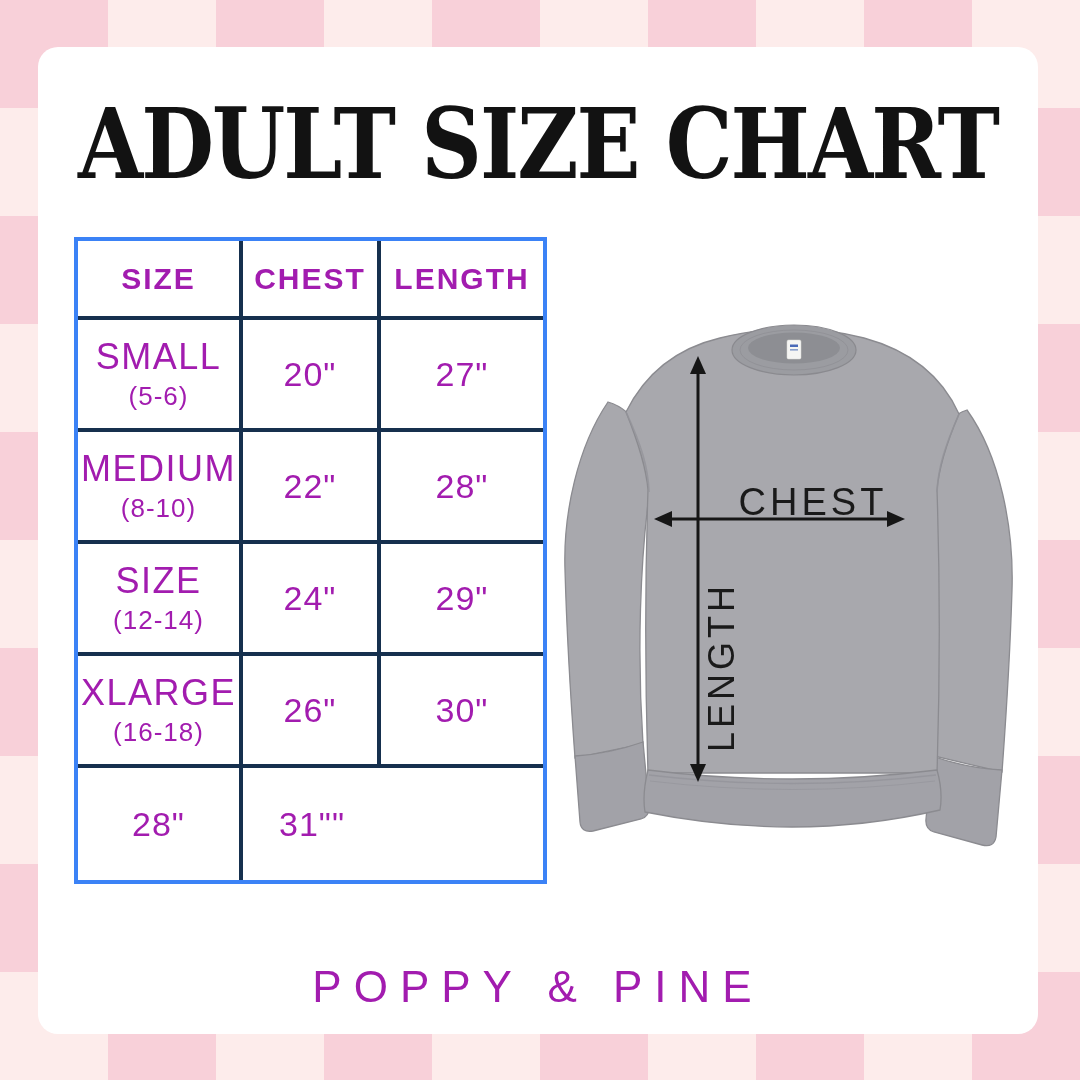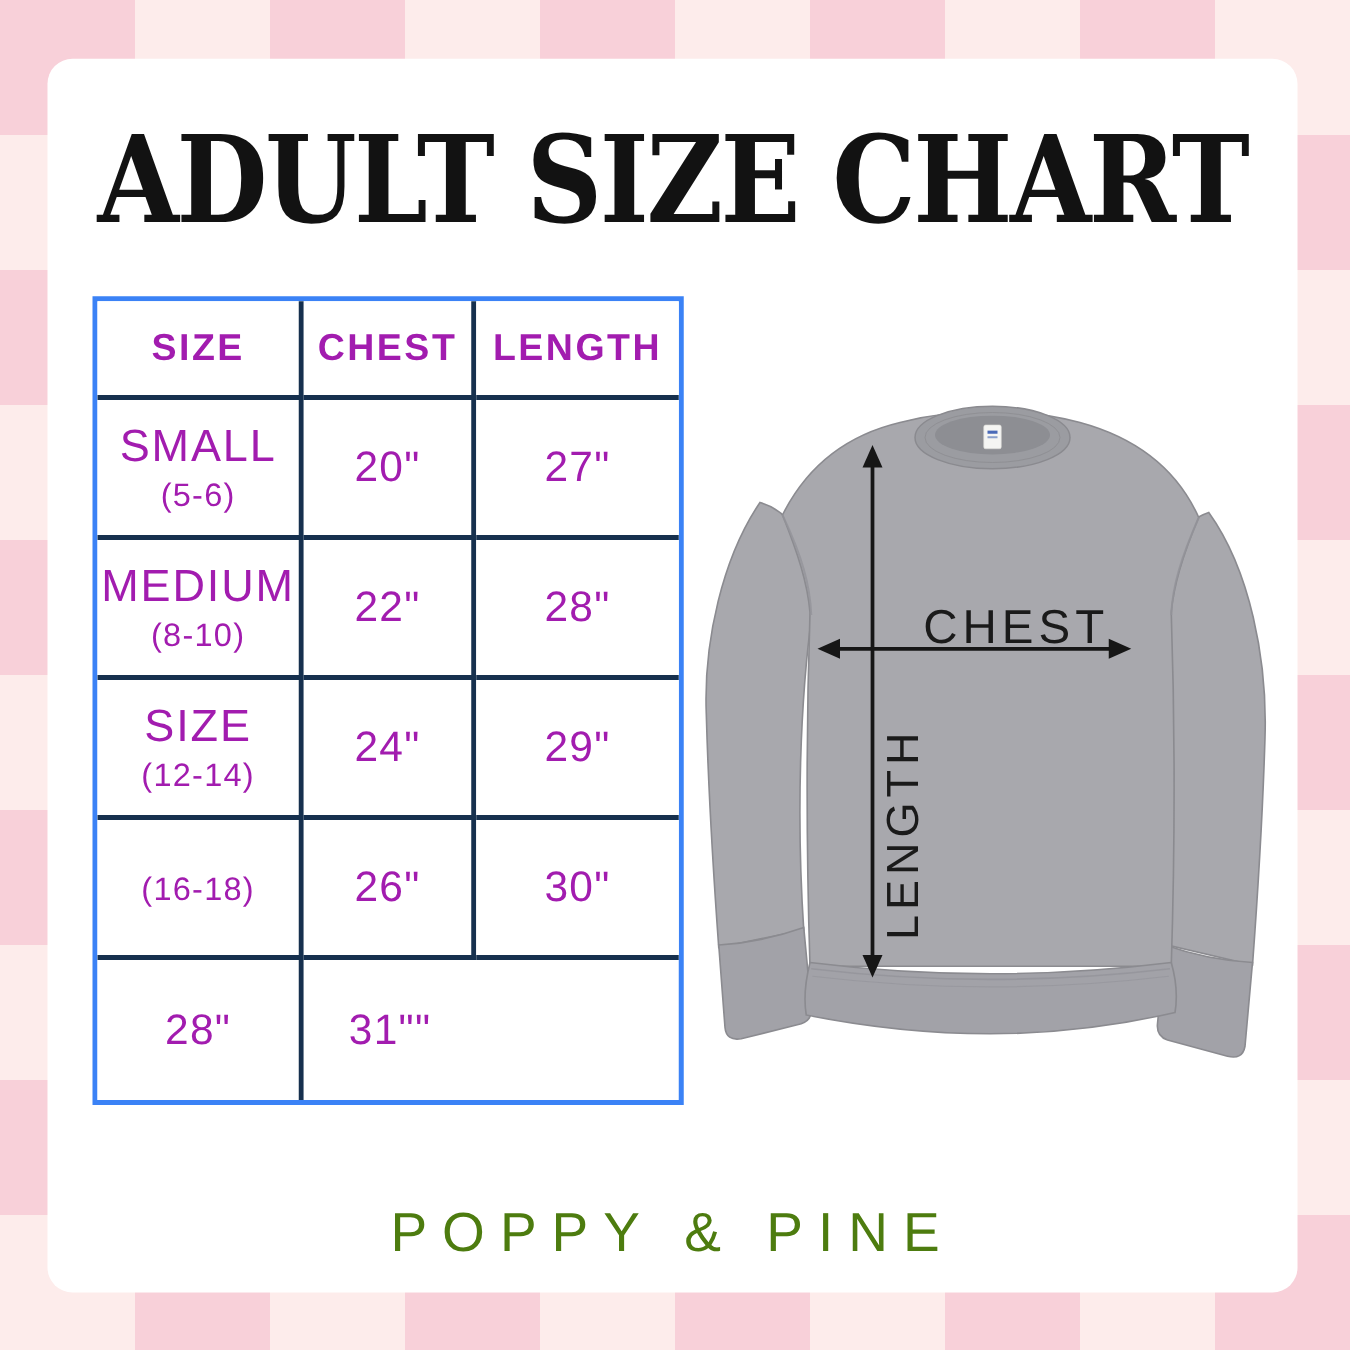--- a/index.html
+++ b/index.html
@@ -67,21 +67,21 @@
   
   .footnote{
     position:absolute;left:0;right:0;top:858px;
     text-align:center;
     font-size:32px;letter-spacing:0.5px;color:#161616;
     white-space:nowrap;
   }
   .brand{
     position:absolute;left:0;right:0;top:915px;
     text-align:center;
-    font-size:44px;letter-spacing:12px;color:#4d7c0f;
+    font-size:44px;letter-spacing:12px;color:#a21caf;
     white-space:nowrap;
   }
 </style>
 </head>
 <body>
 
 <div class="page">
   <div class="card">
 
     <div class="title">ADULT SIZE CHART</div>
@@ -119,20 +119,21 @@
         <span class="size-range">(12-14)</span>
       </div>
       <div class="cell c2 rb">
           <span class="val">24"</span>
         </div>
       <div class="cell c3 rb">
           <span class="val">29"</span>
         </div>
 
       <div class="cell c1 rb">
+        <span class="size-name">XLARGE</span>
         <span class="size-range">(16-18)</span>
       </div>
       <div class="cell c2 rb">
           <span class="val">26"</span>
         </div>
       <div class="cell c3 rb">
           <span class="val">30"</span>
         </div>
 
       <div class="cell c2">

